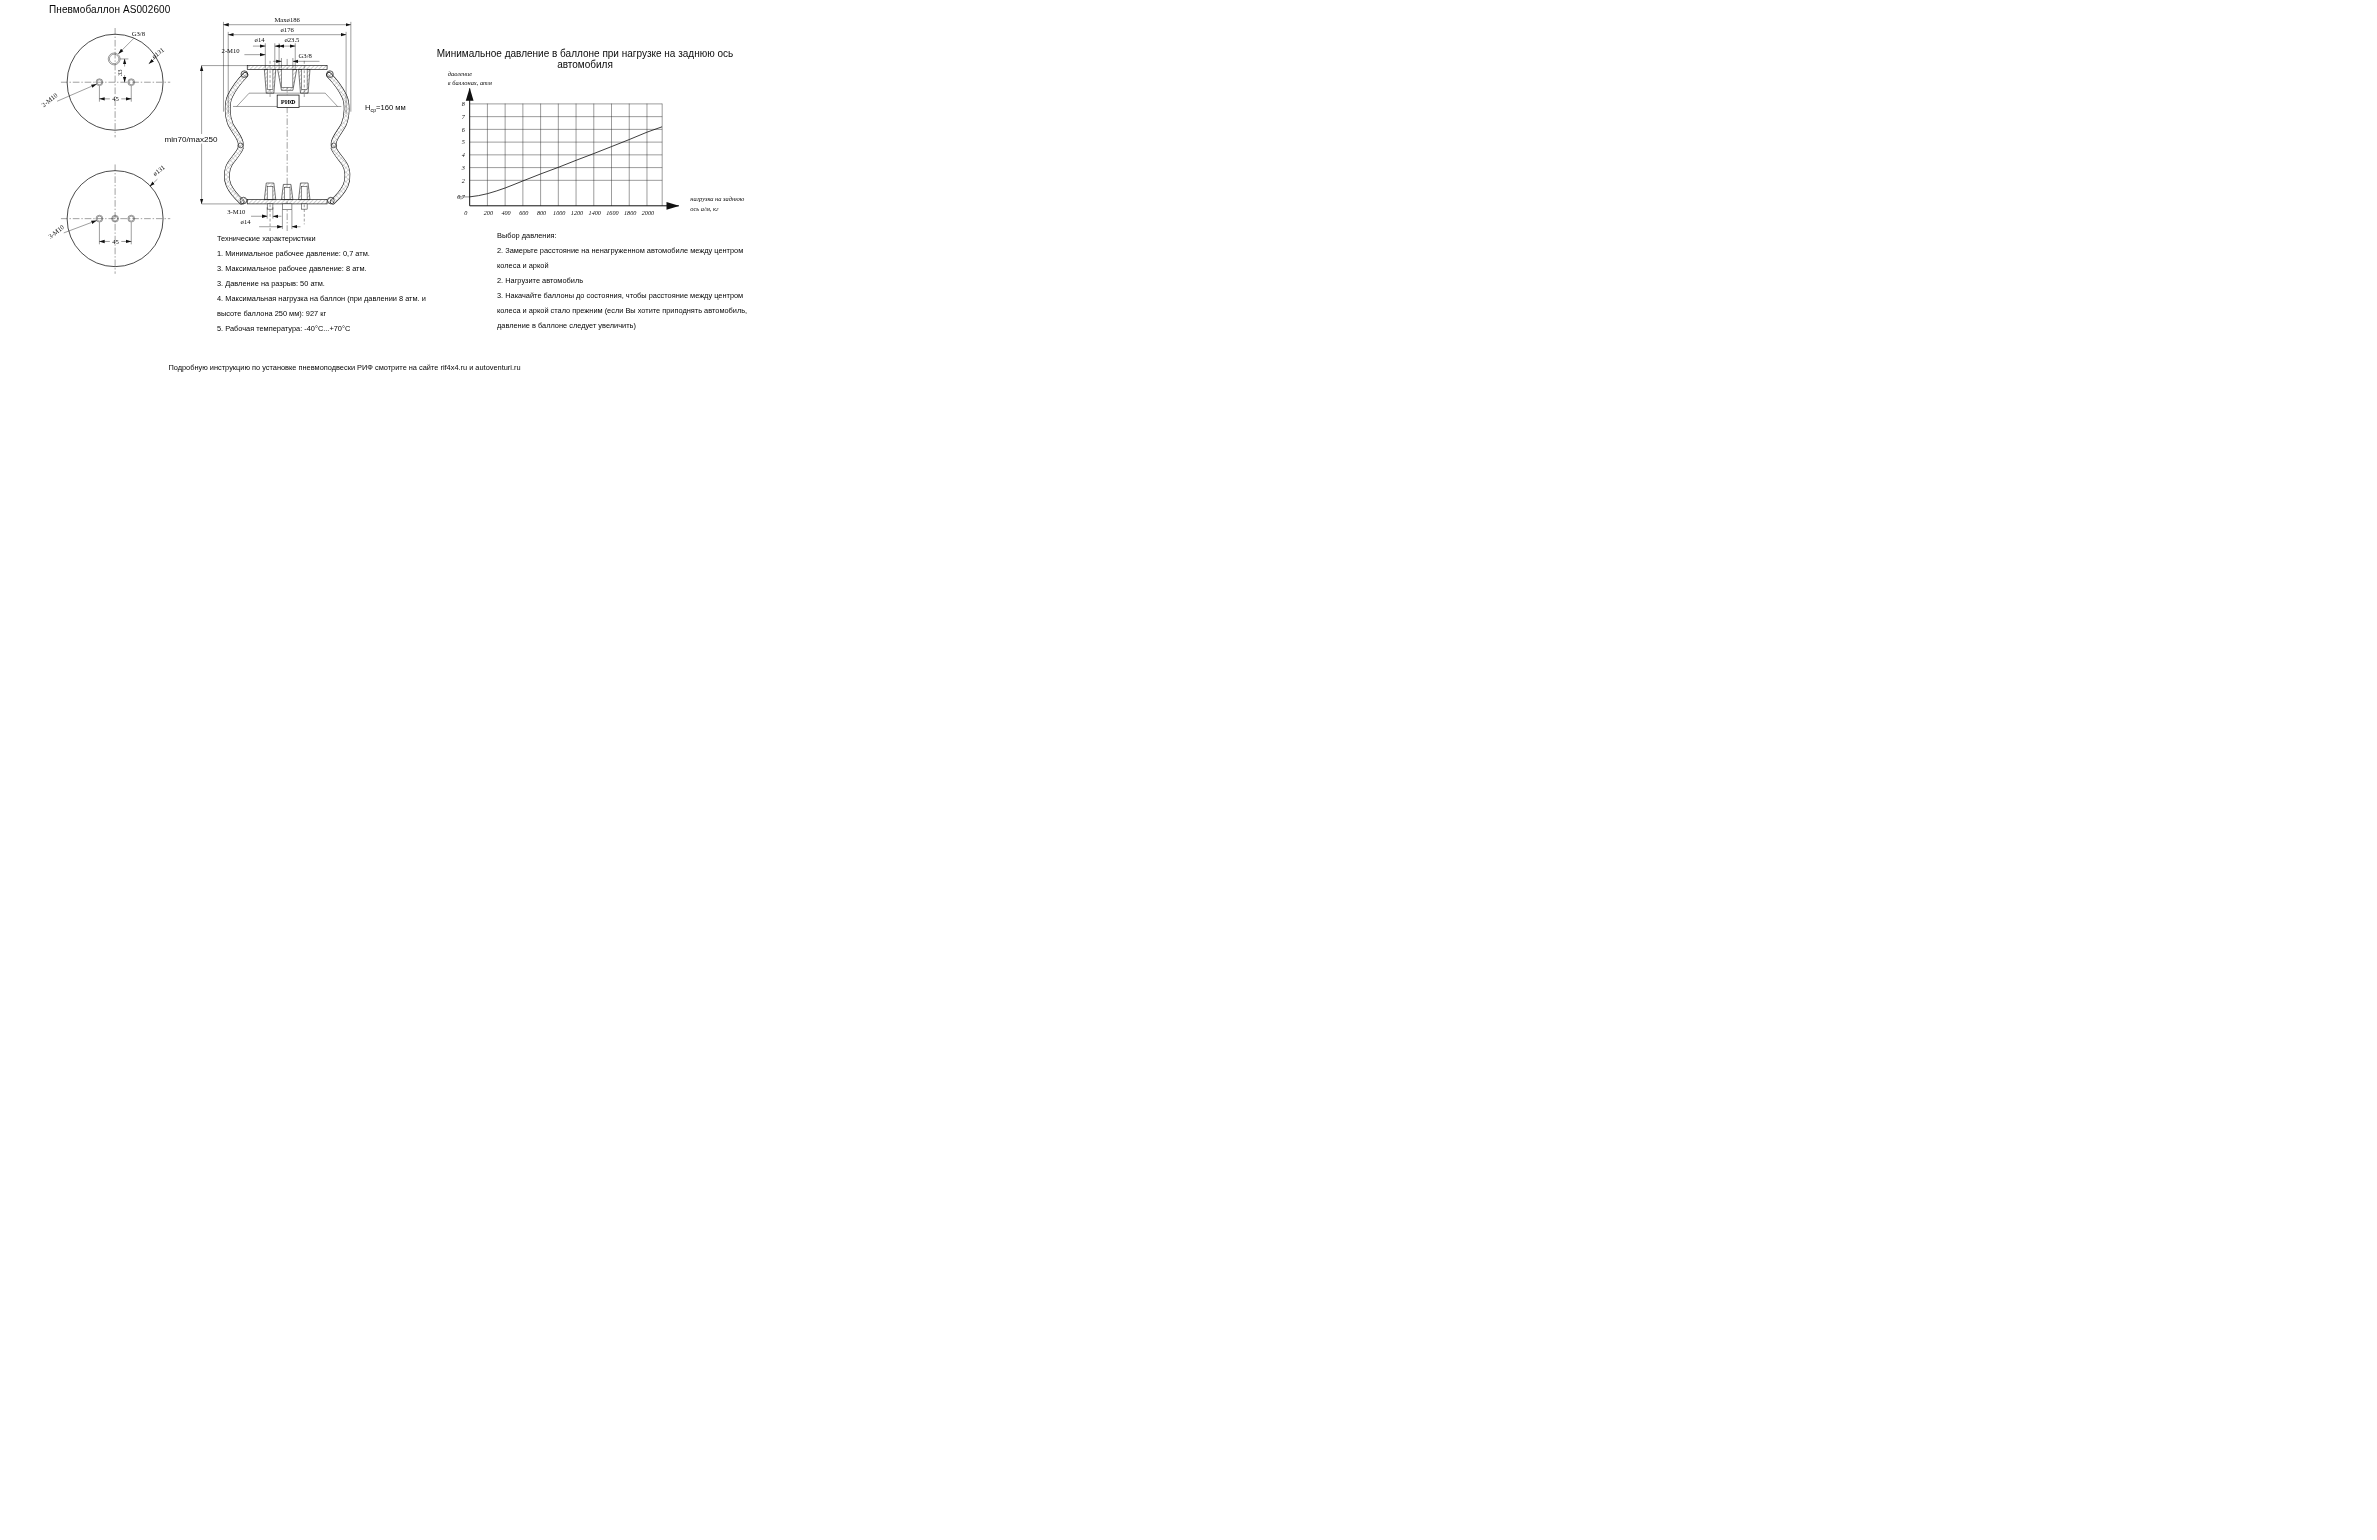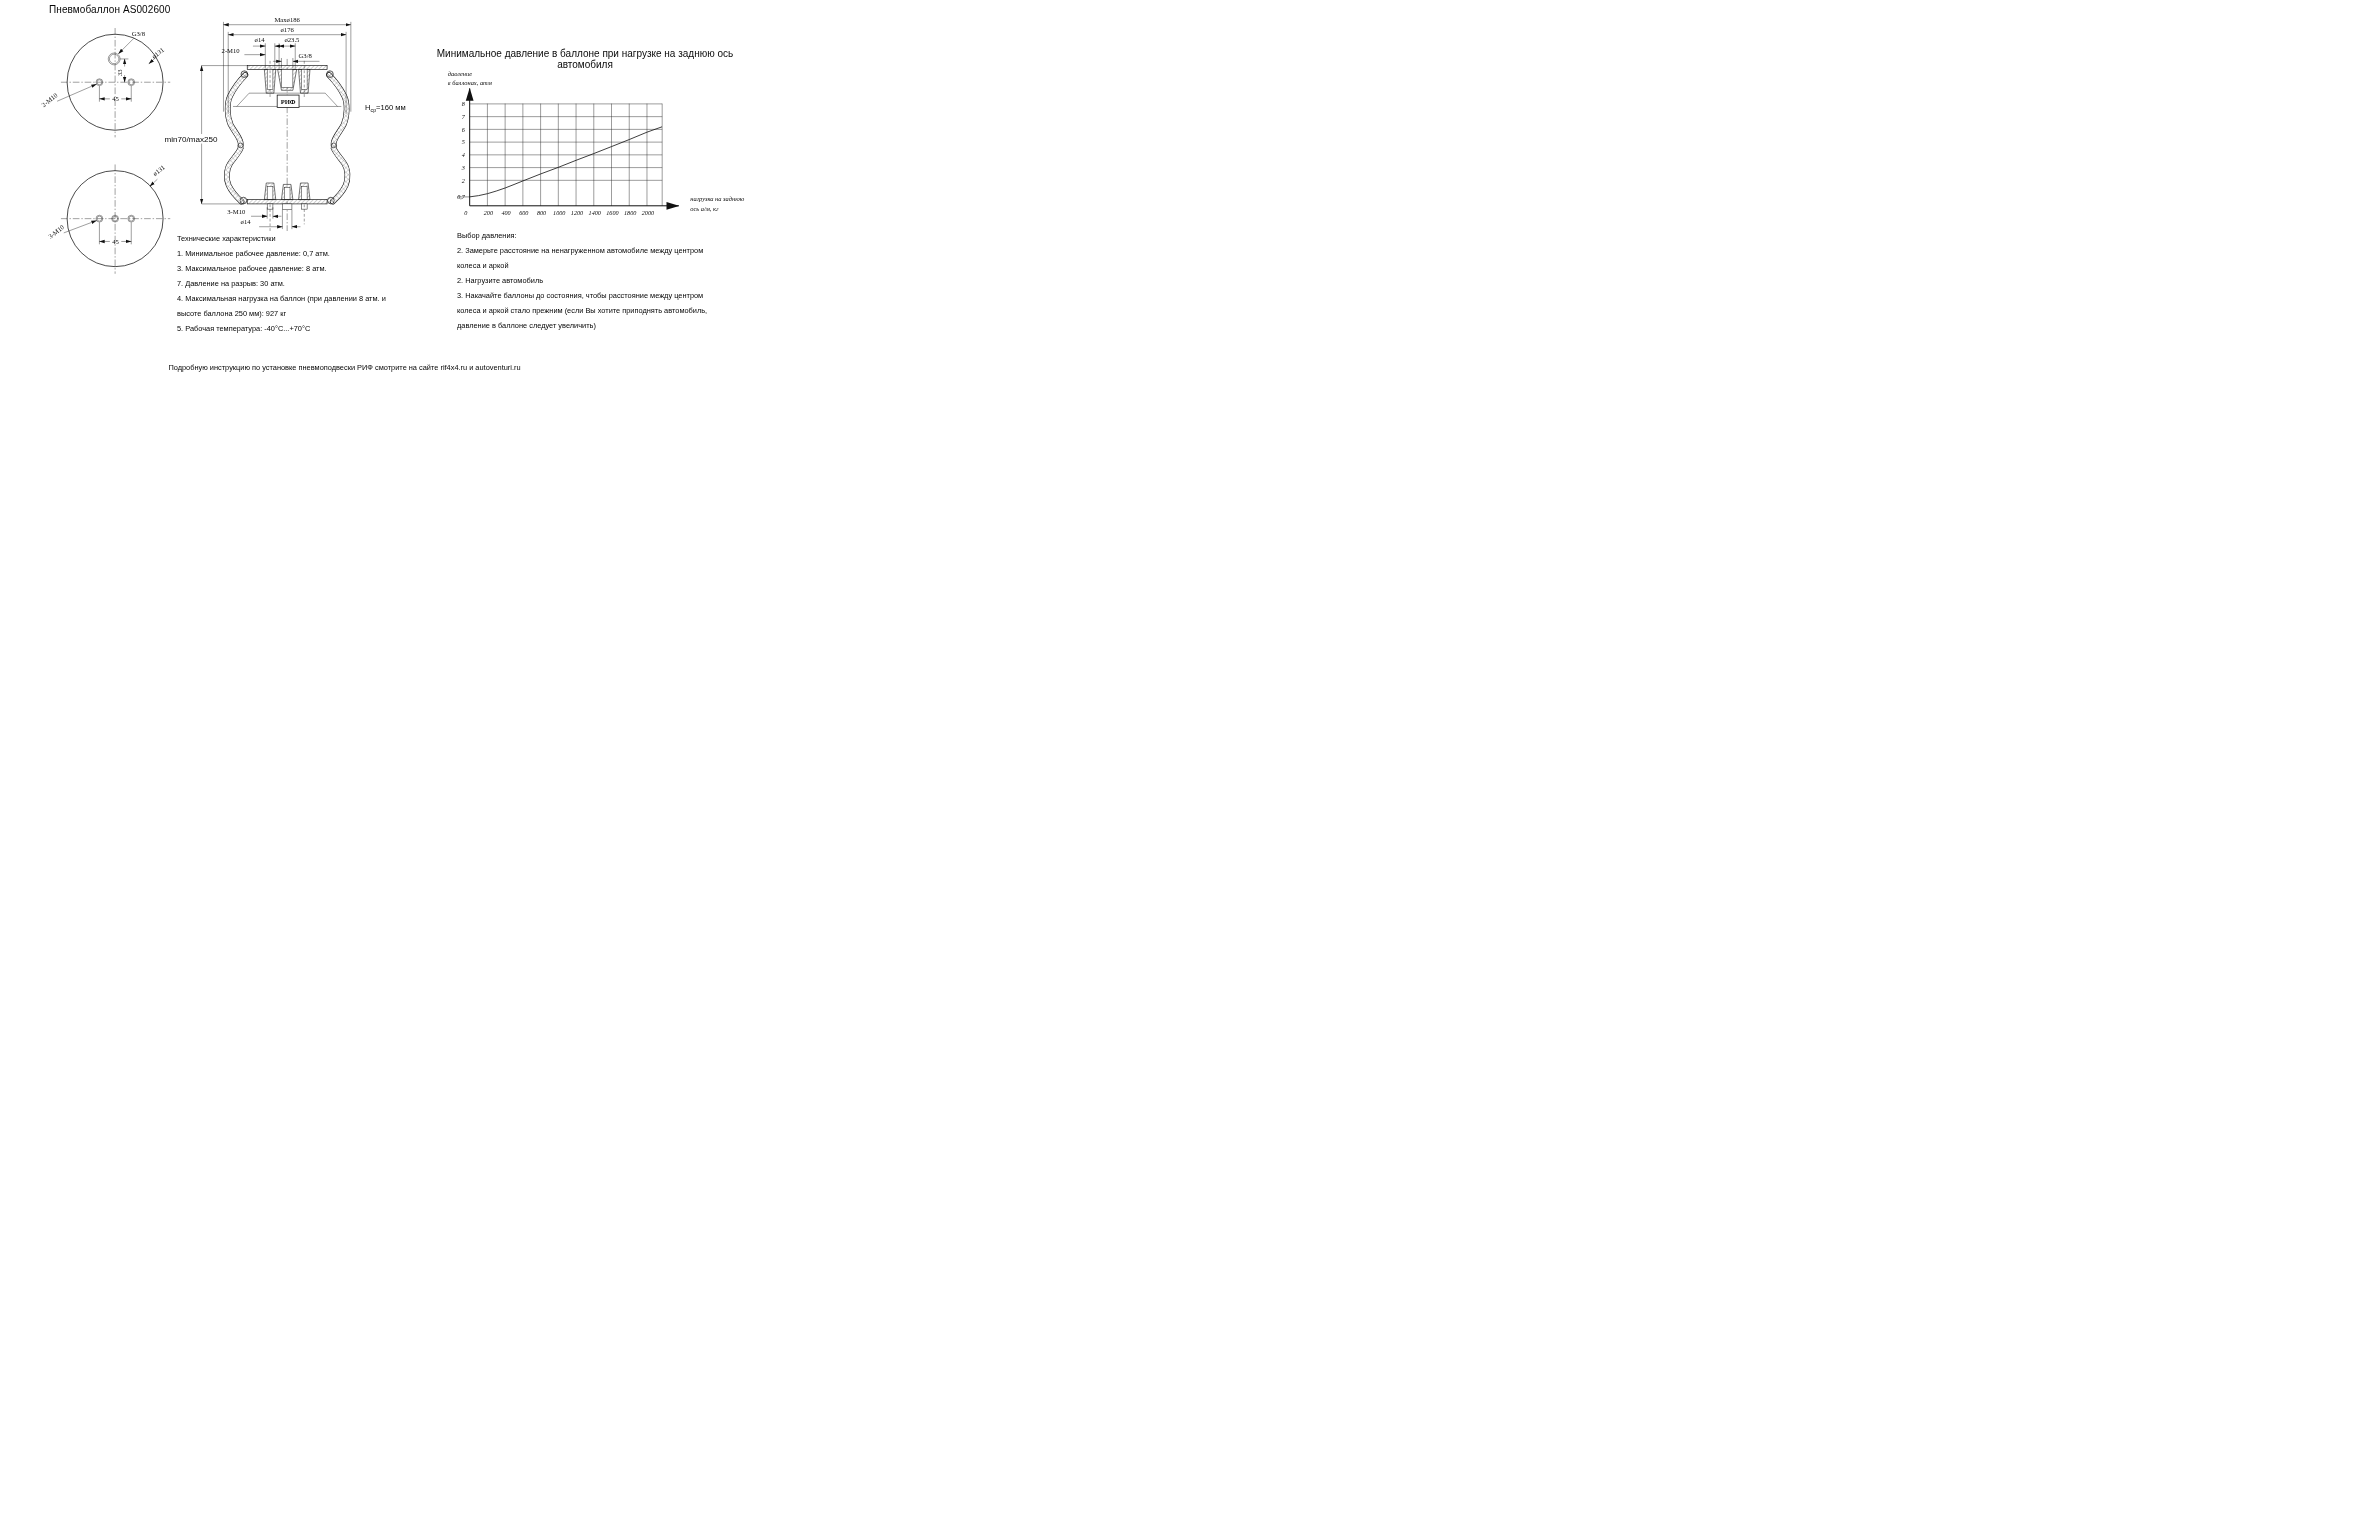--- a/index.html
+++ b/index.html
@@ -2,21 +2,21 @@
 <html style="font-size:7.6px"><head>
 <meta charset="utf-8">
 <style>
   html,body{margin:0;padding:0;background:#fff;}
   .page{position:relative;width:802px;height:385px;background:#fff;overflow:hidden;
         font-family:"Liberation Sans",sans-serif;color:#000;padding-left:28px;}
   .abs{position:absolute;}
   .doc-title{left:49px;top:3.8px;font-size:10px;letter-spacing:0.1px;color:#060606;}
   .chart-title{left:428px;top:48px;width:314px;text-align:center;font-size:10px;color:#0a0a0a;}
   .col{font-size:7.4px;color:#050505;}
-  .col .ln{height:15px;line-height:15px;white-space:nowrap;}
+  .col .ln{height:15px;line-height:15px;white-space:nowrap;margin-left:40px;}
   .specs-col{left:177px;top:231px;}
   .press-col{left:457px;top:228px;}
   .press-col .hd{font-weight:normal;}
   .footer{left:109px;top:363px;width:471px;text-align:center;font-size:7.4px;color:#050505;}
   svg{position:absolute;left:0;top:0;}
   svg text{fill:#0a0a0a;}
   .dim{font:14px "Liberation Serif",serif;}
   .tick{font:italic 13px "Liberation Serif",serif;}
   .axlbl{font:italic 13.5px "Liberation Serif",serif;}
   .brand{font:bold 14px "Liberation Serif",serif;}
@@ -293,21 +293,21 @@
       <text x="1452" y="444" class="axlbl">ось а/м, кг</text>
     </g>
   </svg>
 
   <div class="abs chart-title">Минимальное давление в баллоне при нагрузке на заднюю ось автомобиля</div>
 
   <div class="abs col specs-col">
     <div class="ln">Технические характеристики</div>
     <div class="ln">1. Минимальное рабочее давление: 0,7 атм.</div>
     <div class="ln">3. Максимальное рабочее давление: 8 атм.</div>
-    <div class="ln">7. Давление на разрыв: 30 атм.</div>
+    <div class="ln">3. Давление на разрыв: 50 атм.</div>
     <div class="ln">4. Максимальная нагрузка на баллон (при давлении 8 атм. и</div>
     <div class="ln">высоте баллона 250 мм): 927 кг</div>
     <div class="ln">5. Рабочая температура: -40°С...+70°С</div>
   </div>
 
   <div class="abs col press-col">
     <div class="ln hd">Выбор давления:</div>
     <div class="ln">2. Замерьте расстояние на ненагруженном автомобиле между центром</div>
     <div class="ln">колеса и аркой</div>
     <div class="ln">2. Нагрузите автомобиль</div>

